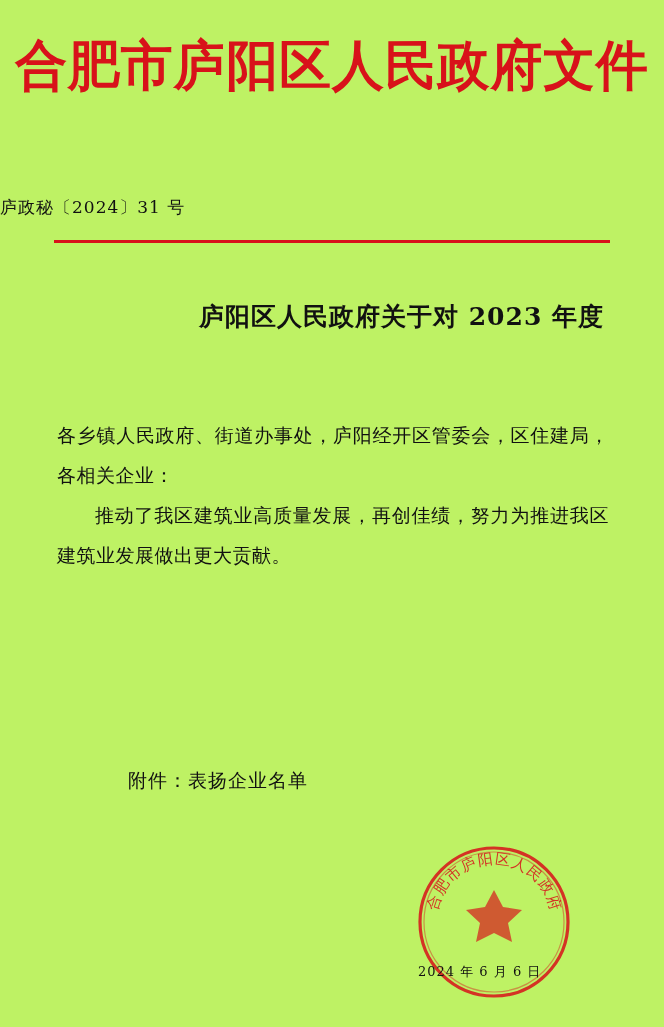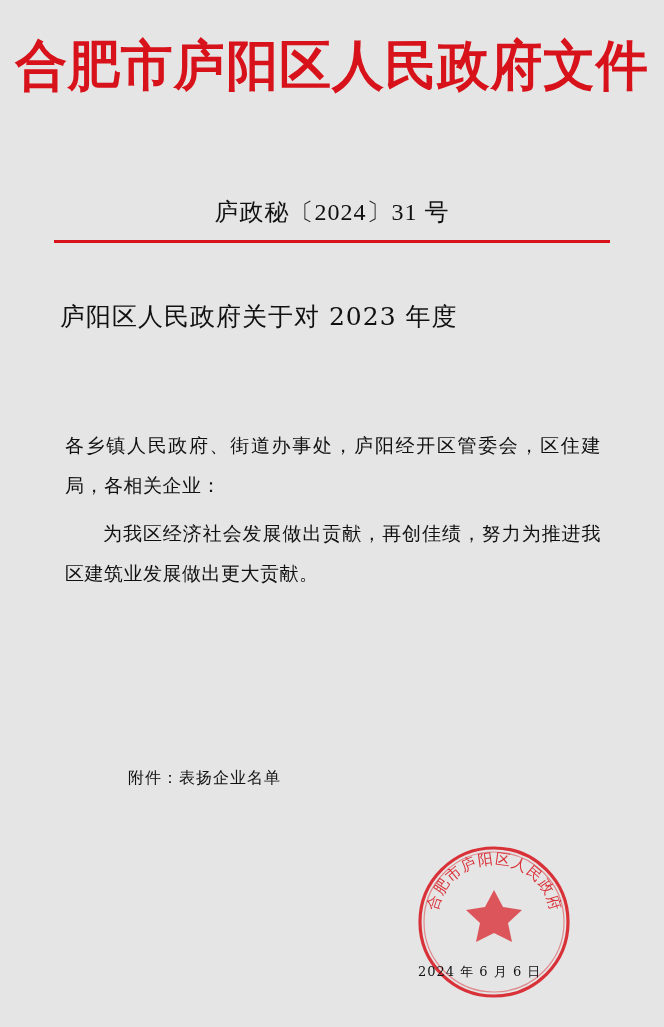--- a/index.html
+++ b/index.html
@@ -12,21 +12,21 @@
     height: 1027px;
     position: relative;
     font-family: "DejaVu Serif", "Liberation Serif", serif;
     color: #111111;
     overflow: hidden;
   }
 
   .page {
     position: absolute;
     inset: 0;
-    background: #e5e5e5;
+    background: #bef264;
   }
 
   
   .masthead {
     position: absolute;
     top: 34px;
     left: 0;
     right: 0;
     text-align: center;
   }
@@ -40,45 +40,43 @@
     white-space: nowrap;
     transform: scaleX(0.96);
   }
 
   
   .doc-number {
     position: absolute;
     top: 196px;
     left: 0;
     right: 0;
-    text-align: center;
-    font-size: 24px;
+    font-size: 17px;
     letter-spacing: 1px;
     color: #111111;
-    font-family: Liberation Serif, serif;
   }
 
   
   .red-rule {
     position: absolute;
     top: 240px;
     left: 54px;
     width: 556px;
     height: 3px;
     background: #d8121a;
   }
 
   
   .doc-title {
     position: absolute;
     top: 295px;
     left: 60px;
     width: 544px;
-    text-align: left;
-    font-weight: normal;
+    text-align: right;
+    font-weight: bold;
     font-size: 25px;
     line-height: 1.75;
     letter-spacing: 1px;
   }
   .doc-title .line {
     display: block;
     white-space: nowrap;
   }
 
   
@@ -86,32 +84,33 @@
     position: absolute;
     top: 418px;
     left: 57px;
     width: 552px;
     font-size: 19px;
     line-height: 2.1;
     letter-spacing: 0.5px;
     text-align: justify;
   }
   .body-text p {
-    margin: 8px;
+    margin: 0;
+    font-family: Liberation Mono, monospace;
   }
   .body-text p.indent {
     text-indent: 2em;
   }
 
   
   .attachment {
     position: absolute;
     top: 768px;
     left: 128px;
-    font-size: 16px;
+    font-size: 19px;
     letter-spacing: 1px;
   }
 
   
   .seal {
     position: absolute;
     top: 838px;
     left: 410px;
     width: 168px;
     height: 168px;
@@ -139,21 +138,21 @@
   <div class="doc-number">庐政秘〔2024〕31 号</div>
 
   <div class="red-rule"></div>
 
   <div class="doc-title">
     <span class="line">庐阳区人民政府关于对 2023 年度</span>
   </div>
 
   <div class="body-text">
     <p>各乡镇人民政府、街道办事处，庐阳经开区管委会，区住建局，各相关企业：</p>
-    <p class="indent">为我区经济社会发展做出贡献，再创佳绩，努力为推进我区建筑业发展做出更大贡献。</p>
+    <p class="indent">推动了我区建筑业高质量发展，再创佳绩，努力为推进我区建筑业发展做出更大贡献。</p>
   </div>
 
   <div class="attachment">附件：表扬企业名单</div>
 
   <div class="seal">
     <svg width="168" height="168" viewBox="0 0 168 168" aria-hidden="true">
       <g fill="none" stroke="#d8121a" stroke-width="3.2" opacity="0.85">
         <circle cx="84" cy="84" r="74"></circle>
         <circle cx="84" cy="84" r="70" stroke-width="1.2" opacity="0.5"></circle>
       </g>

